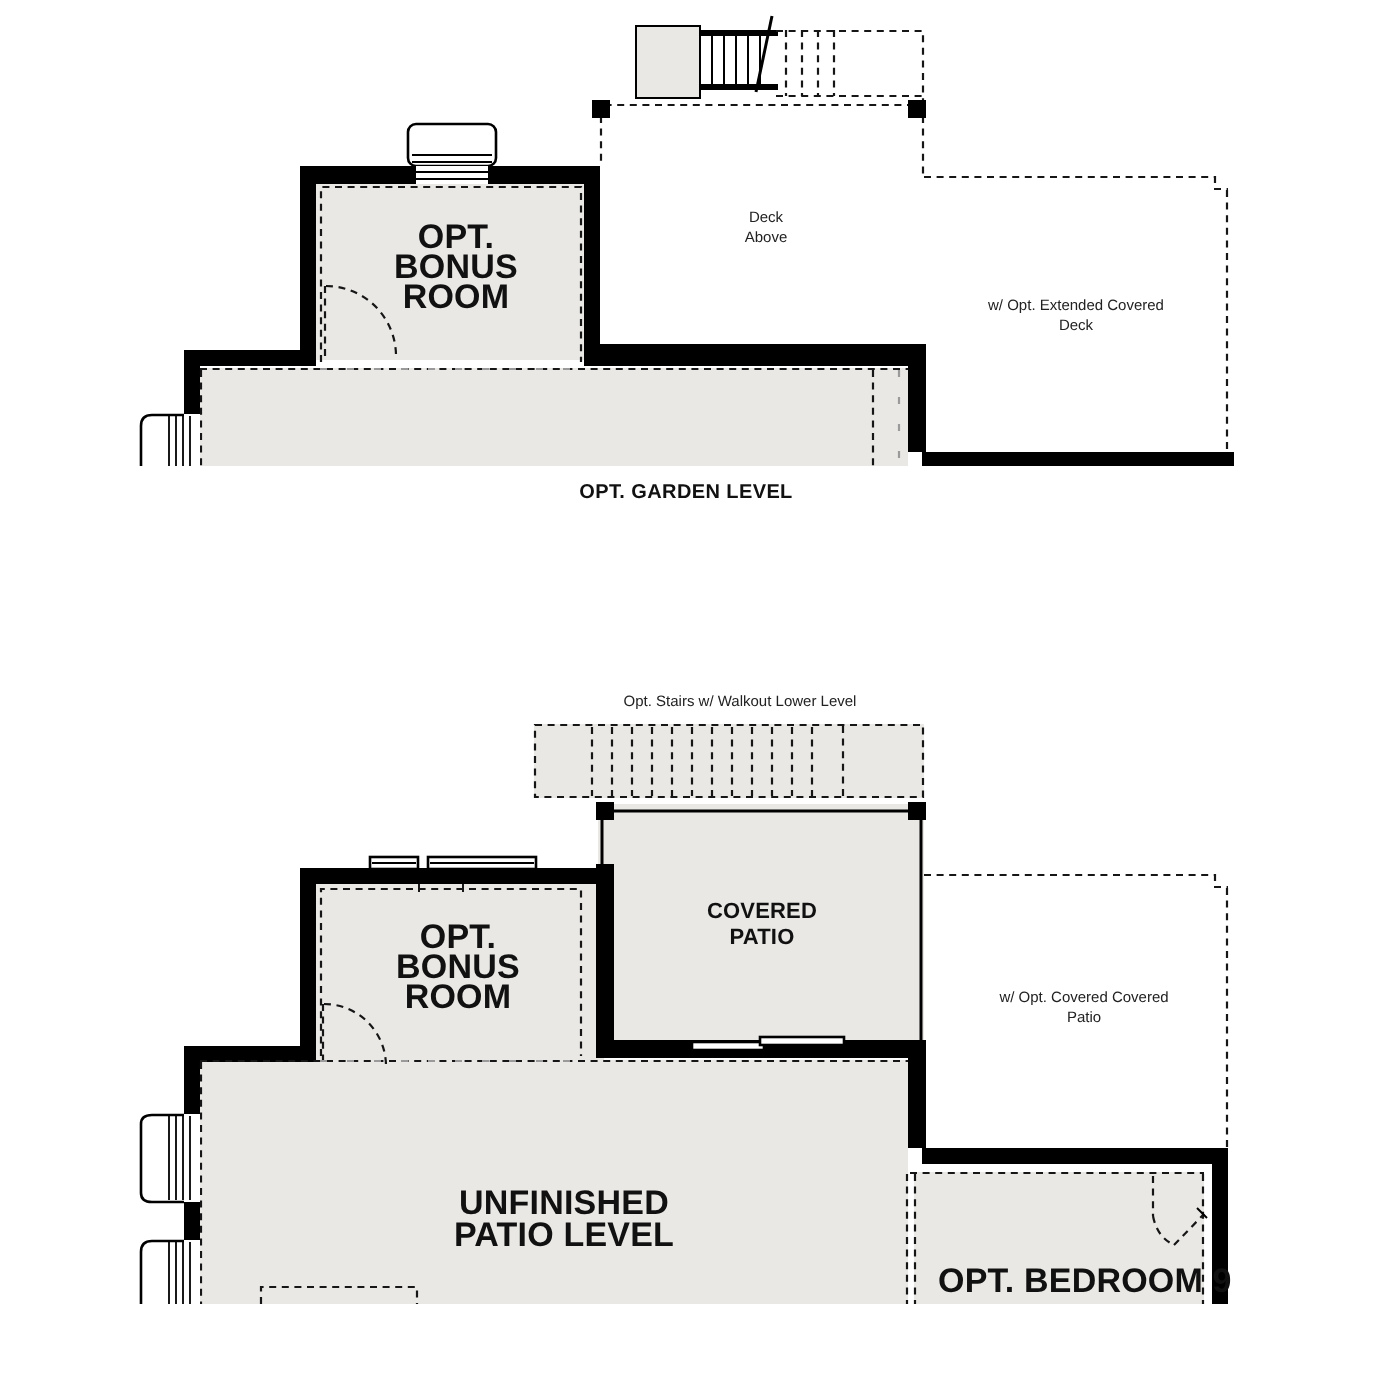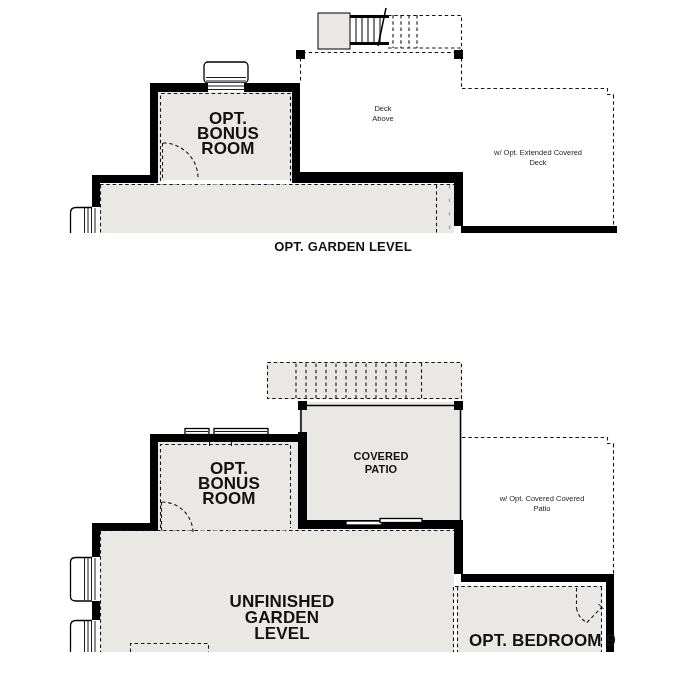--- a/index.html
+++ b/index.html
@@ -16,21 +16,21 @@
   svg .win{fill:#ffffff;stroke:var(--wall-color,#000);stroke-width:1.3;}
   svg .whitegap{fill:#ffffff;}
   svg .sld{stroke:var(--wall-color,#000);fill:none;}
   svg .glz{stroke:var(--wall-color,#000);stroke-width:0.9;}
   svg .dsh{stroke:var(--line-color,#161616);stroke-width:1.1;fill:none;stroke-dasharray:3.5 2.8;}
   svg .dshg{stroke:#9a9a9a;stroke-dasharray:3.5 10;}
   .lbl{position:absolute;text-align:center;color:#111;}
   .room{font-size:17px;font-weight:bold;line-height:15px;letter-spacing:.1px;}
   .room-sm{font-size:11px;font-weight:bold;line-height:13px;letter-spacing:.1px;}
   .small{font-size:7.5px;line-height:9.5px;color:#222;}
-  .title{font-size:13px;font-weight:bold;line-height:16px;letter-spacing:.2px;}
+  .title{font-size:10px;font-weight:bold;line-height:16px;letter-spacing:.2px;}
   .nowrap{white-space:nowrap;}
 </style>
 </head>
 <body>
 
 <div class="canvas">
 
   <svg class="plan" width="687" height="687" viewBox="0 0 687 687">
 
     <g>
@@ -182,19 +182,20 @@
       <line class="dsh" x1="587" y1="622.5" x2="602" y2="607"></line>
       <line class="sld" x1="598.5" y1="604" x2="603.5" y2="609" stroke-width="1"></line>
     </g>
   </svg>
 
   <div class="lbl room" style="left:178px;top:111px;width:100px">OPT. BONUS ROOM</div>
   <div class="lbl small" style="left:365px;top:104px;width:36px">Deck Above</div>
   <div class="lbl small" style="left:494px;top:148px;width:88px">w/ Opt. Extended Covered Deck</div>
   <div class="lbl title nowrap" style="left:243px;top:239px;width:200px">OPT. GARDEN LEVEL</div>
 
+  <div class="lbl small nowrap" style="left:270px;top:346px;width:200px">Opt. Stairs w/ Walkout Lower Level</div>
   <div class="lbl room" style="left:179px;top:461px;width:100px">OPT. BONUS ROOM</div>
   <div class="lbl room-sm" style="left:344px;top:450px;width:74px">COVERED PATIO</div>
   <div class="lbl small" style="left:498px;top:494px;width:88px">w/ Opt. Covered Covered Patio</div>
-  <div class="lbl room" style="left:219px;top:594px;width:126px;line-height:16px">UNFINISHED GARDEN LEVEL</div>
+  <div class="lbl room" style="left:219px;top:594px;width:126px;line-height:16px">UNFINISHED PATIO LEVEL</div>
   <div class="lbl room nowrap" style="left:469px;top:633px;width:136px">OPT. BEDROOM 9</div>
 
 </div>
 
 </body></html>

